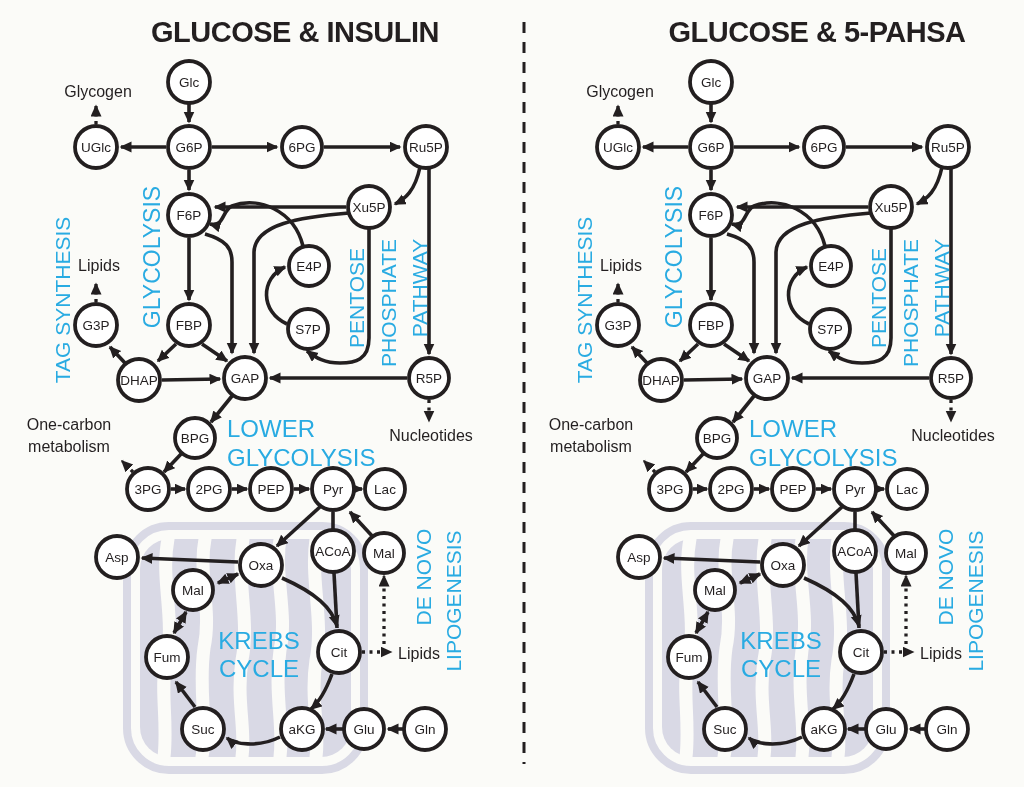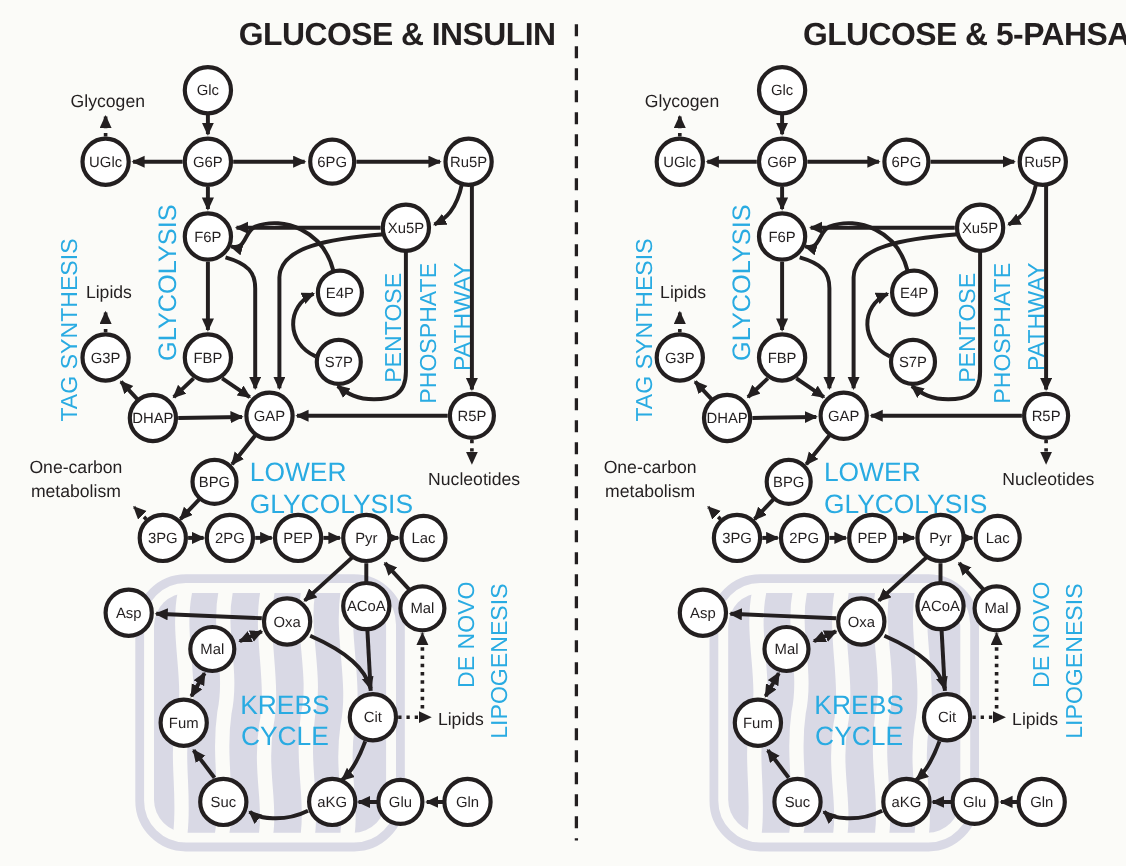--- a/index.html
+++ b/index.html
@@ -5,21 +5,21 @@
   html,body{margin:0;padding:0;}
   body{
     width:1024px;height:787px;overflow:hidden;
     background:#fbfbf8;
     font-family:"Liberation Sans", sans-serif;
   }
   #figure-root{position:relative;width:1024px;height:787px;}
   #diagram-svg{position:absolute;left:0;top:0;}
   .panel-title{
     position:absolute;top:16px;width:420px;
-    text-align:right;
+    text-align:center;
     font-size:29px;font-weight:600;letter-spacing:-0.5px;
     color:#231f20;
   }
   #title-left{left:85px;}
   #title-right{left:607px;}
 </style>
 </head>
 <body>
 
 <div id="figure-root">

